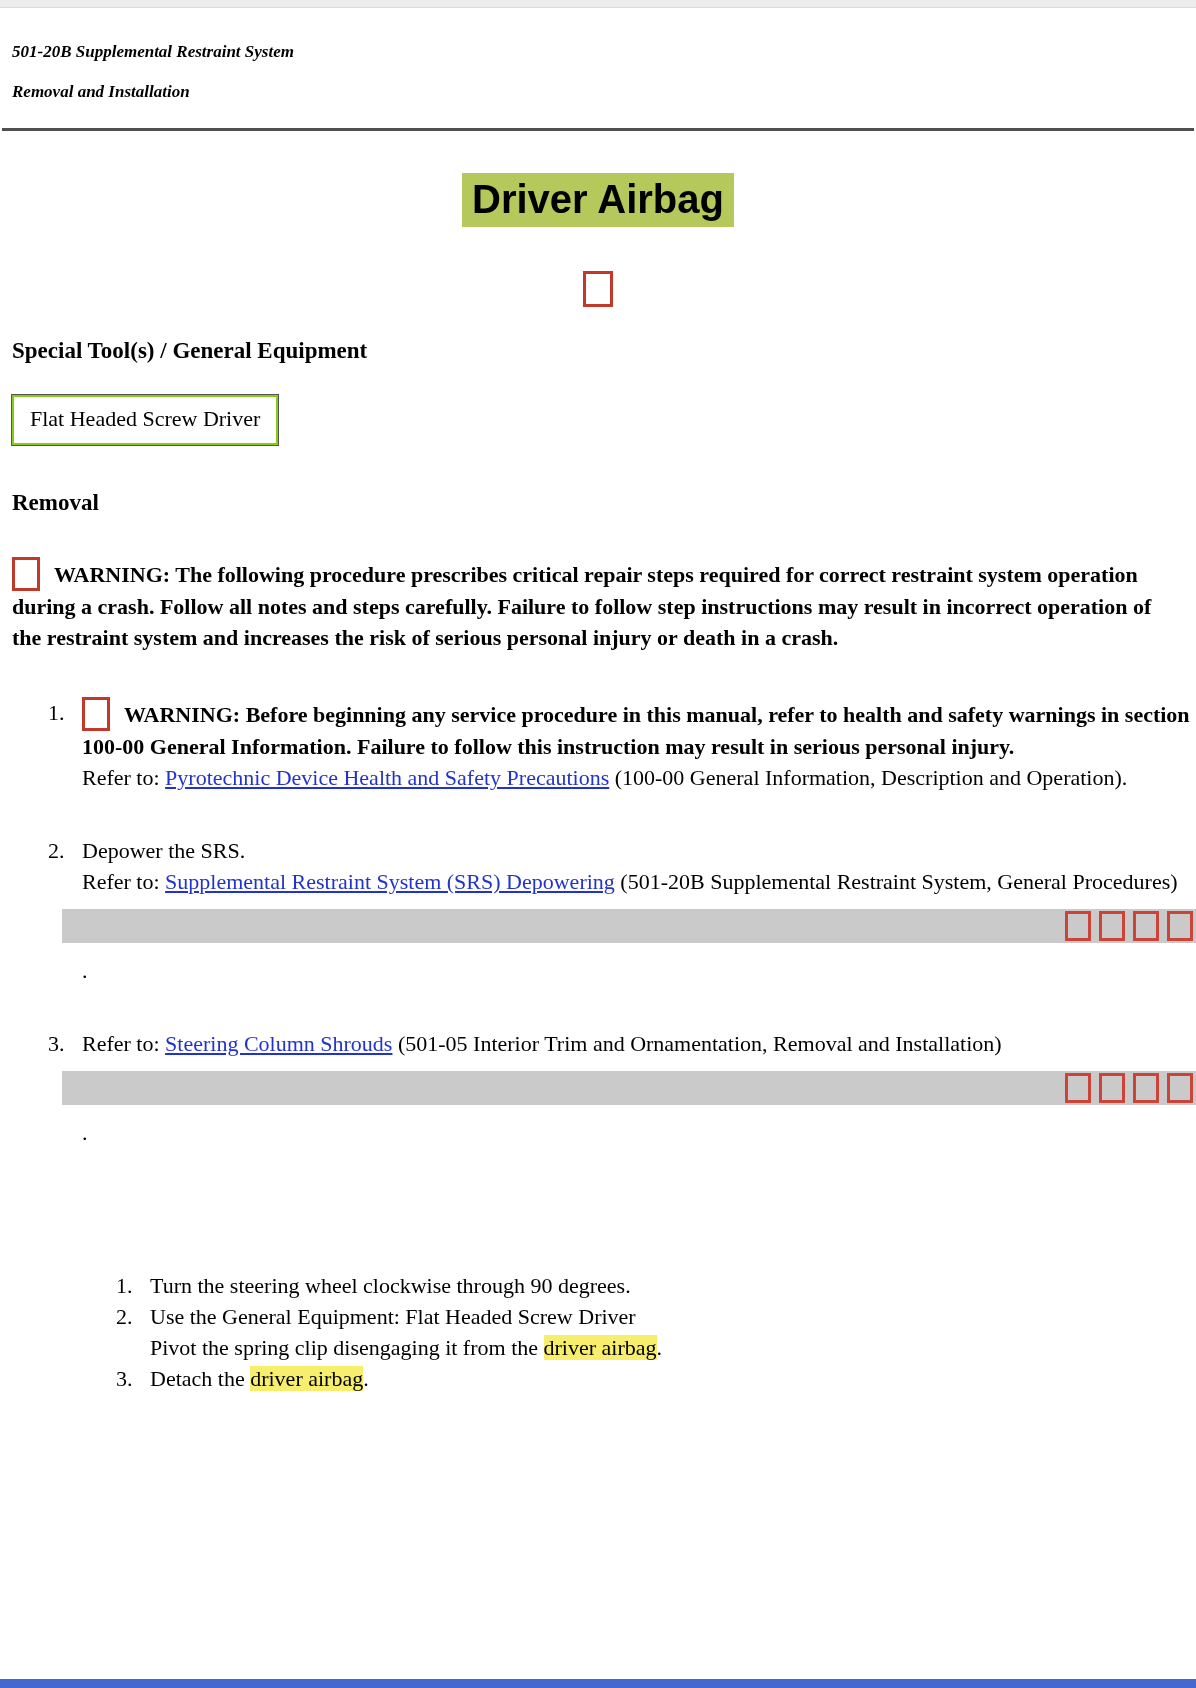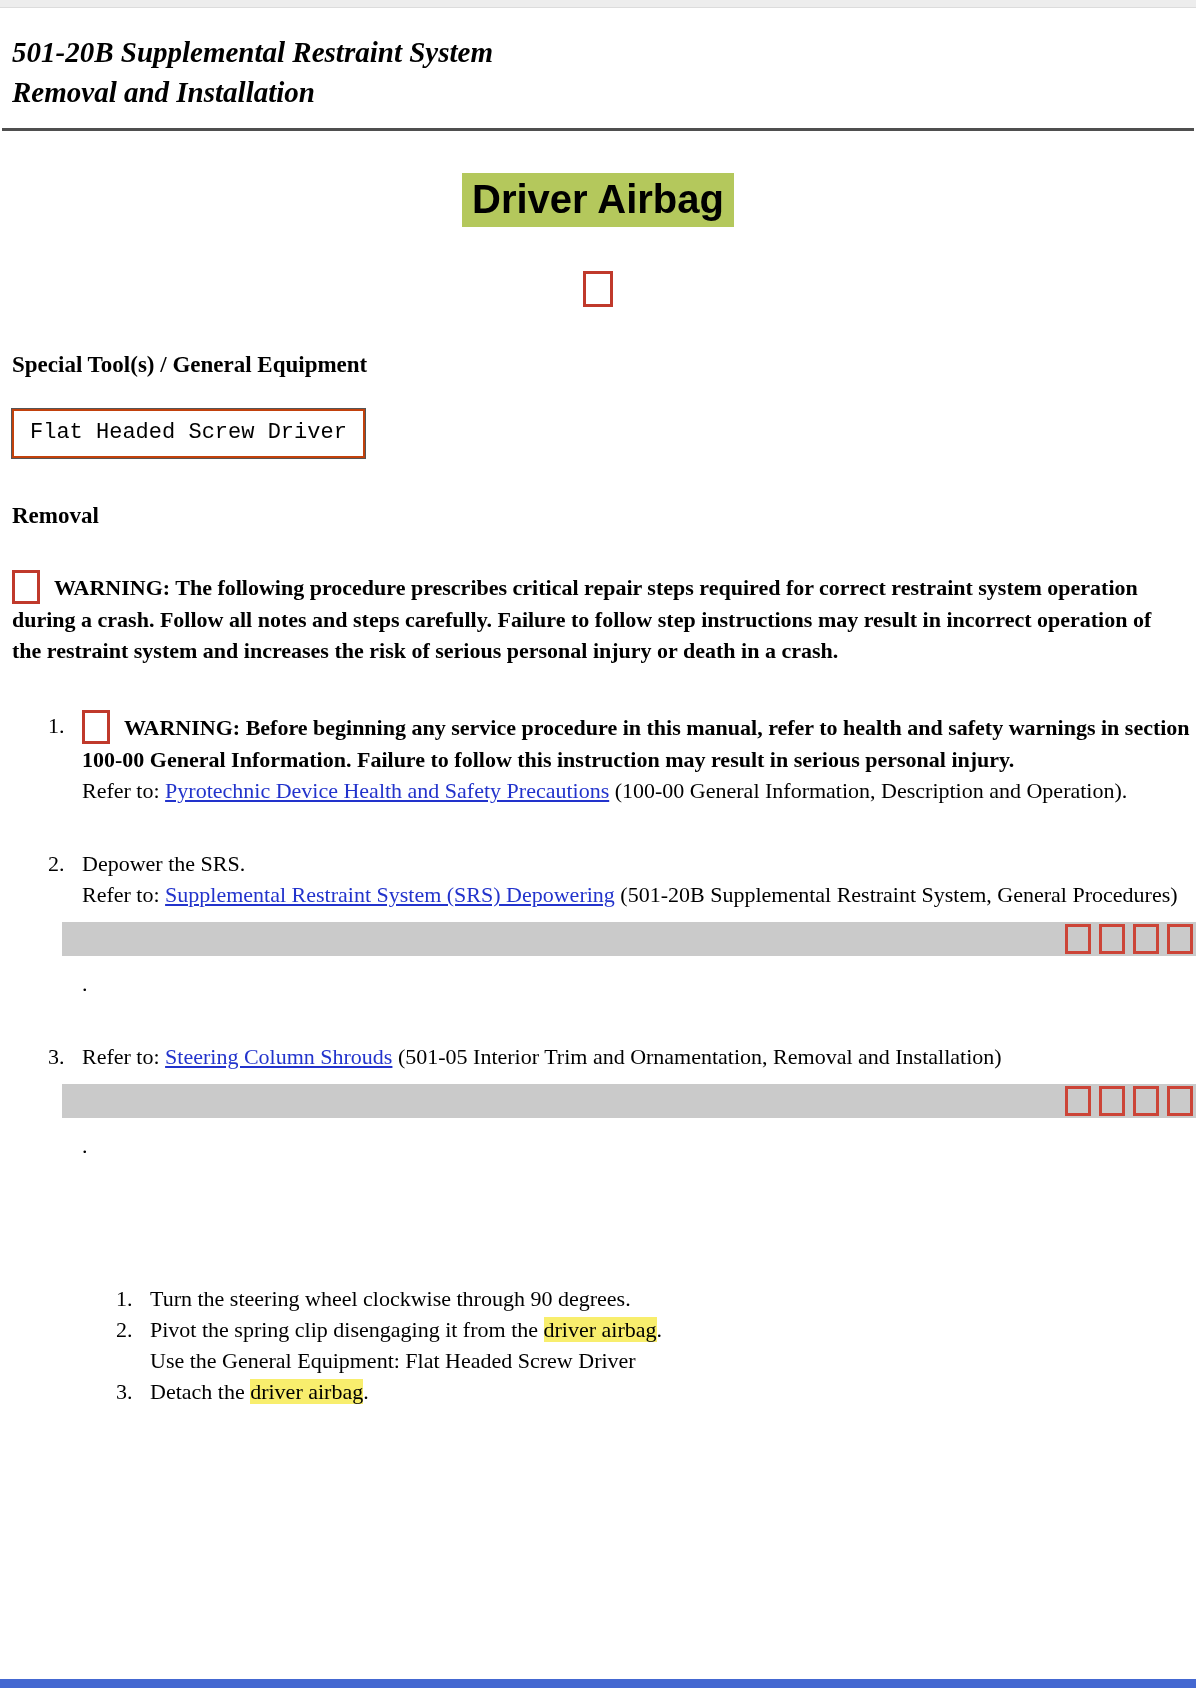--- a/index.html
+++ b/index.html
@@ -25,21 +25,21 @@
     color:#000;
   }
   .top-strip{height:8px;background:#ededed;border-bottom:1px solid #dcdcdc;}
   .doc-header{
     display:flex;
     justify-content:space-between;
     align-items:flex-start;
     padding:24px 12px 0;
     font-style:italic;
     font-weight:bold;
-    font-size:29px;
+    font-size:17px;
     line-height:40px;
   }
   .doc-header-right{text-align:right;}
   .rev-link{color:var(--link);text-decoration:underline;font-style:italic;font-weight:bold;}
   .header-rule{height:3px;background:var(--rule);margin:16px 2px 0;}
   .title-row{text-align:center;margin-top:42px;}
   .page-title{
     display:inline-block;
     font-family:"Liberation Sans", sans-serif;
     font-weight:bold;
@@ -54,30 +54,29 @@
     width:30px;height:36px;
     border:3px solid var(--red);
     background:#fff;
   }
   .sect{
     font-size:23px;
     font-weight:bold;
     margin:44px 12px 0;
     line-height:28px;
   }
-  .sect.first{margin-top:36px;}
+  .sect.first{margin-top:22px;}
   .tool-box{
     display:inline-block;
     margin:30px 0 0 12px;
-    border:2px solid #c2410c;
+    border:2px solid #84cc16;
     box-shadow:0 0 0 1px #555;
     padding:9px 16px 11px;
     font-size:22px;
     min-width:260px;
-    font-family:Liberation Mono, monospace;
   }
   .warning-block{
     margin:40px 12px 0;
     font-weight:normal;
     line-height:31px;
   }
   .broken-inline{
     display:inline-block;
     width:28px;height:34px;
     border:3px solid var(--red);
@@ -207,22 +206,22 @@
         <div class="substeps">
           <div class="substep">
             <span class="num">1.</span>
             <div class="substep-body">
               <p><span>Turn the steering wheel clockwise through 90 degrees.</span><span></span></p>
             </div>
           </div>
           <div class="substep">
             <span class="num">2.</span>
             <div class="substep-body">
+              <p>Use the General Equipment: Flat Headed Screw Driver</p>
               <p><span>Pivot the spring clip disengaging it from the </span><span class="hl">driver airbag</span><span>.</span></p>
-              <p>Use the General Equipment: Flat Headed Screw Driver</p>
             </div>
           </div>
           <div class="substep">
             <span class="num">3.</span>
             <div class="substep-body">
               <p><span>Detach the </span><span class="hl">driver airbag</span><span>.</span></p>
             </div>
           </div>
         </div>
 

